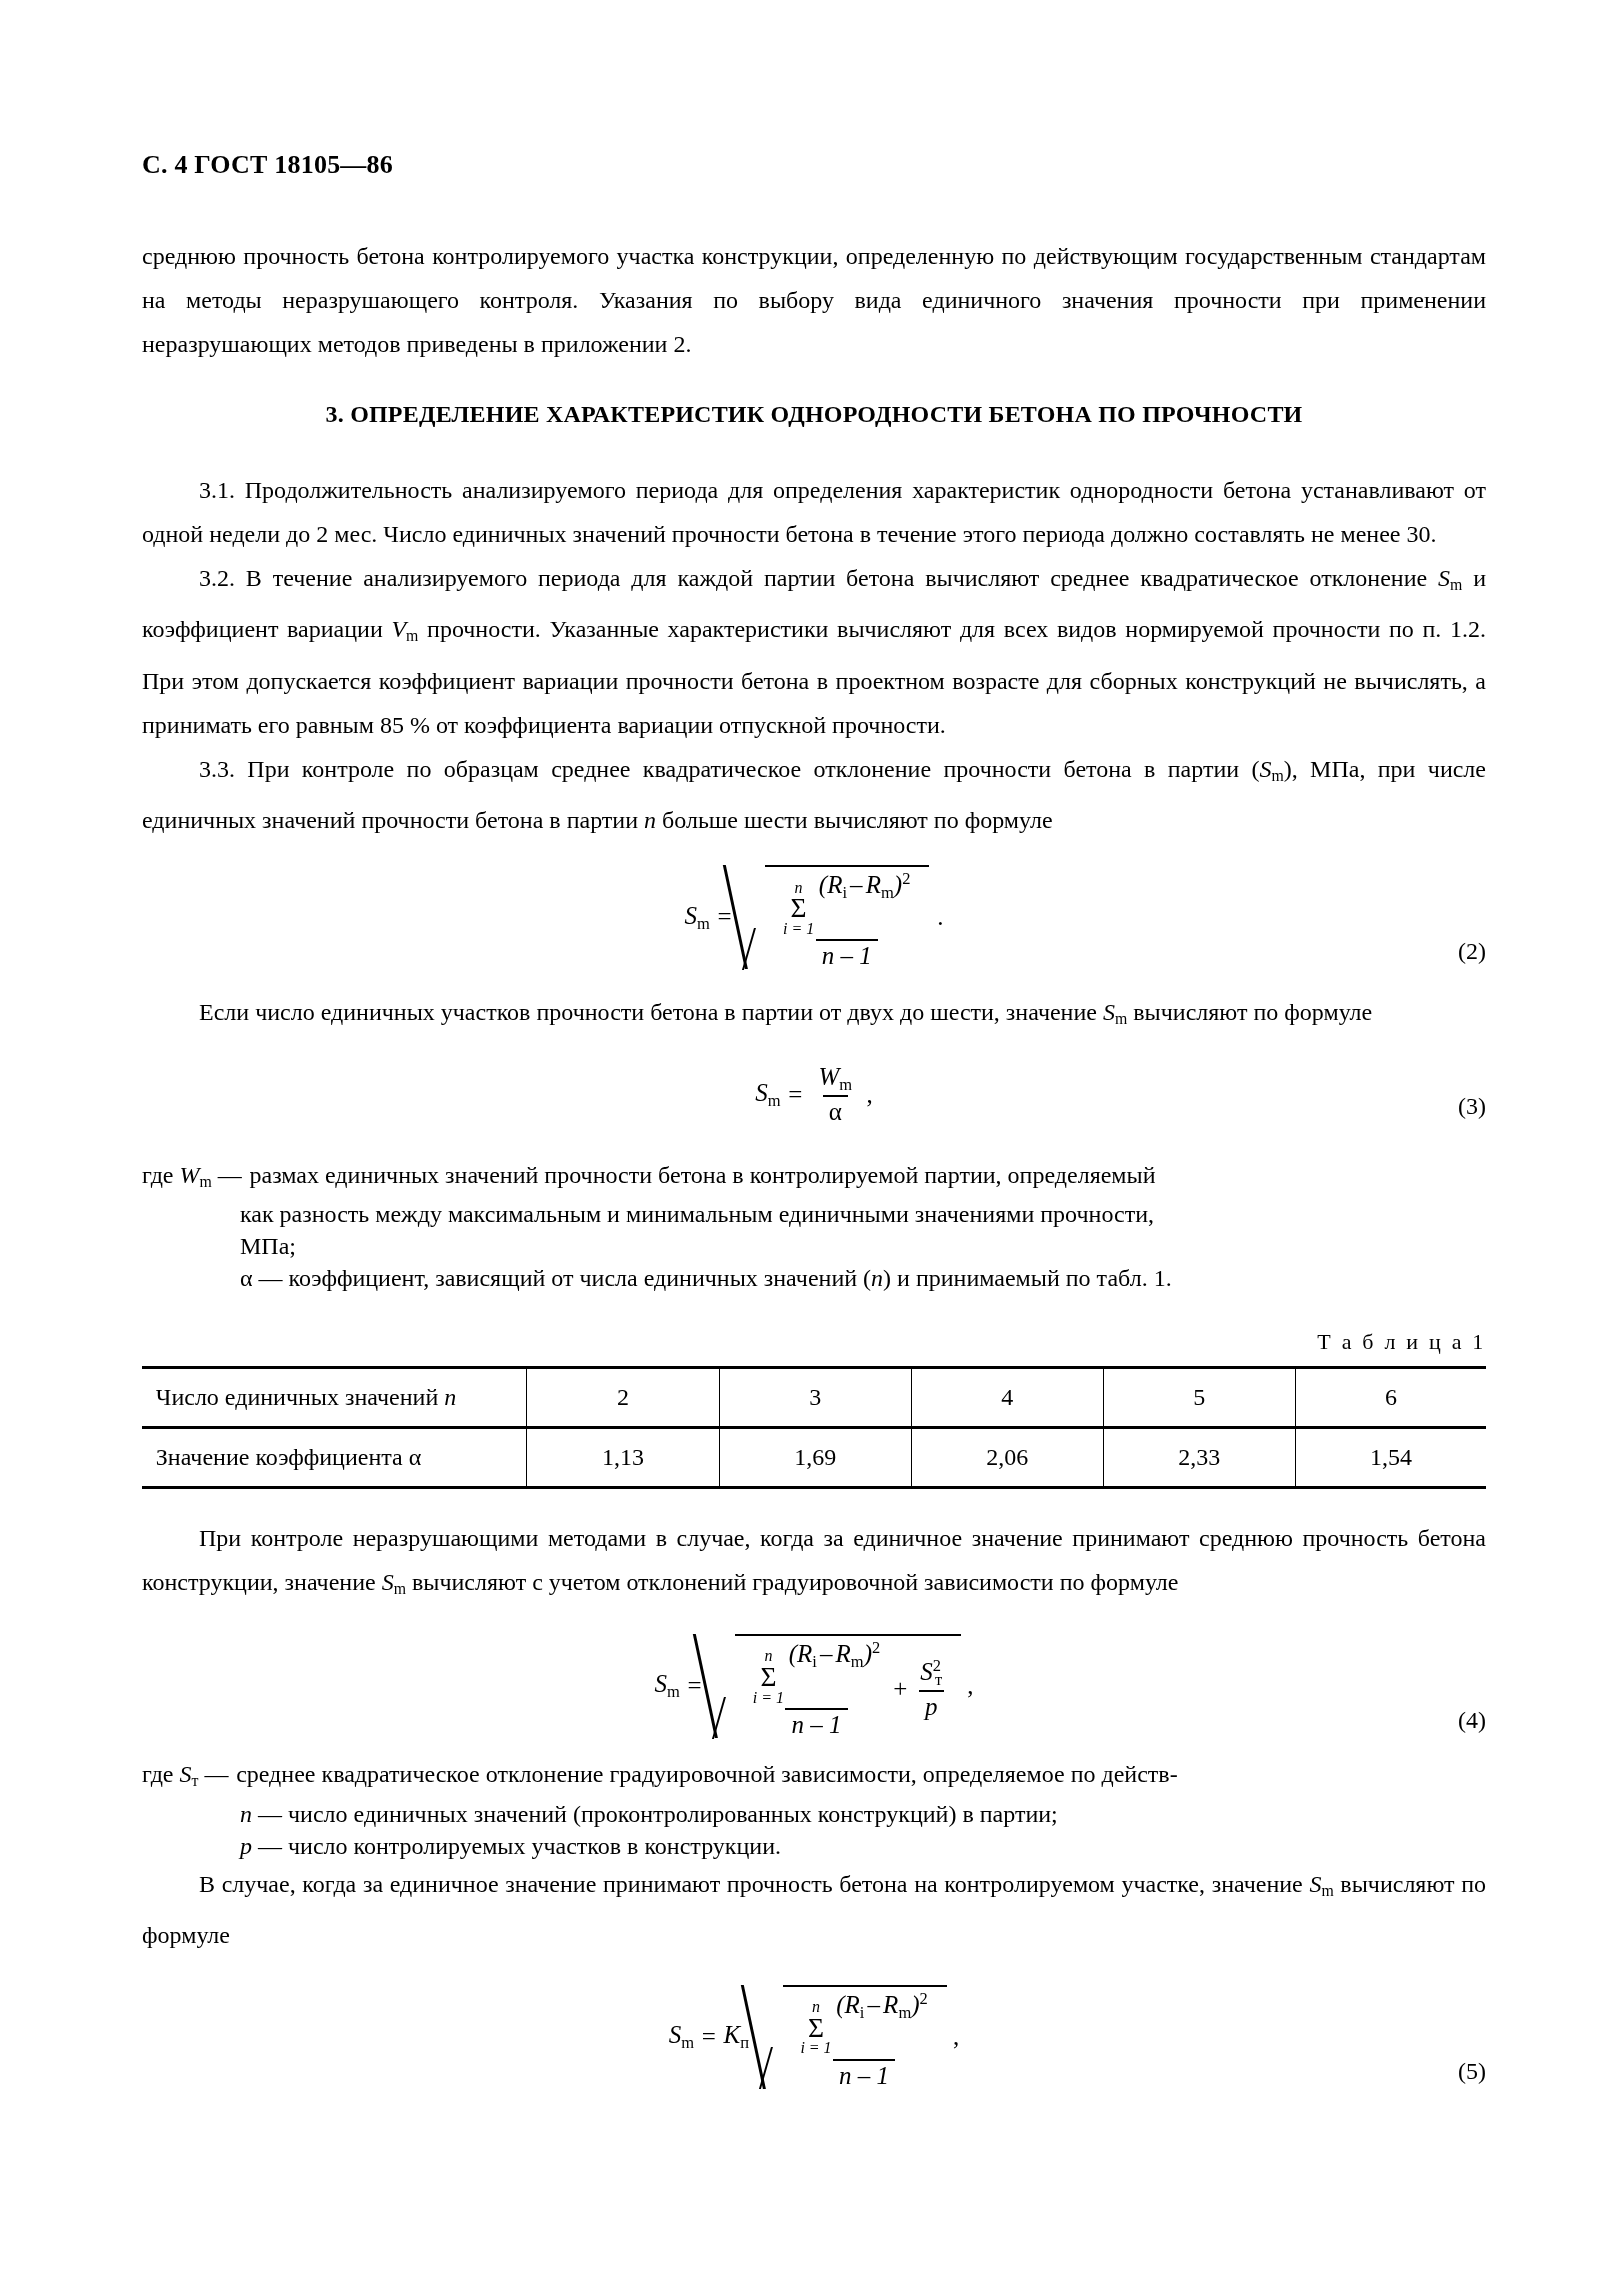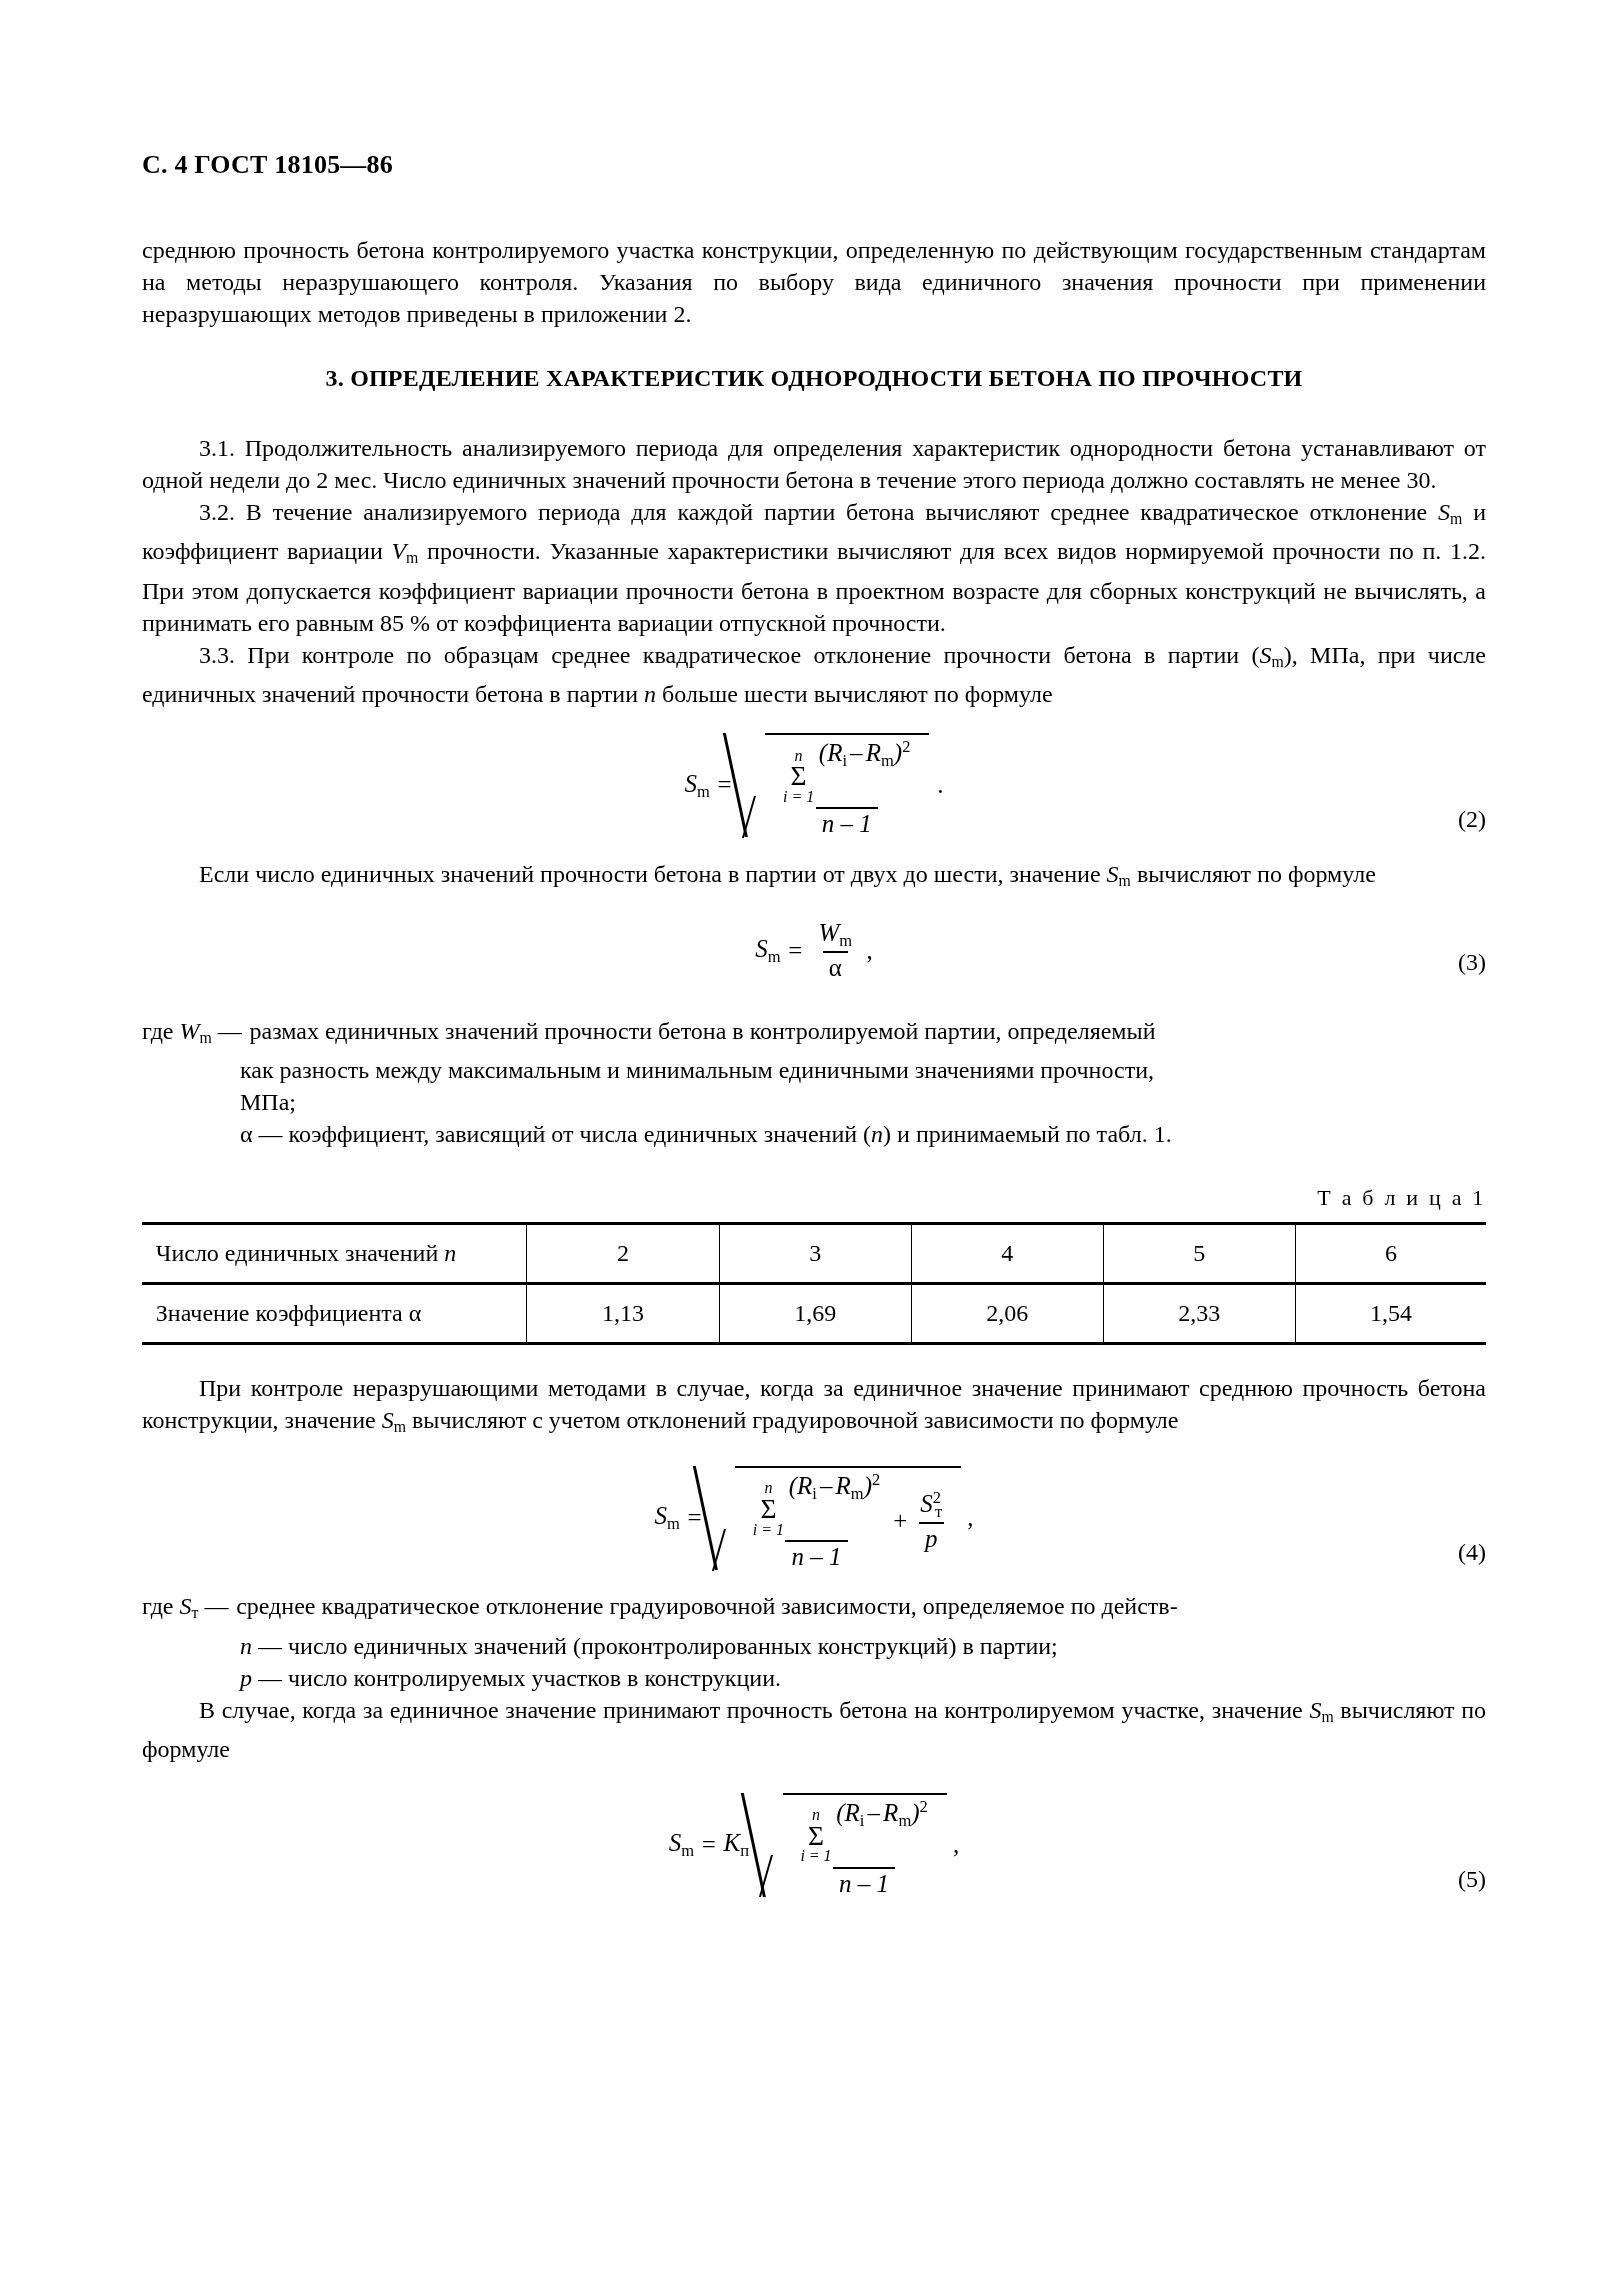--- a/index.html
+++ b/index.html
@@ -33,21 +33,21 @@
   .page-header {
     font-weight: bold;
     font-size: 26px;
     letter-spacing: 0.2px;
     margin-bottom: 54px;
   }
 
   
   .para {
     font-size: 24px;
-    line-height: 32px;
+    line-height: 44px;
     text-align: justify;
     text-justify: inter-word;
     margin: 0;
   }
   .indent { text-indent: 57px; }
 
   .section-title {
     font-weight: bold;
     font-size: 24px;
     text-align: center;
@@ -287,21 +287,21 @@
                 <span class="den expr">n – 1</span>
               </span>
             </span>
           </span>
           <span style="margin-left:7.7px">.</span>
         </span>
       </div>
       <span class="eqno">(2)</span>
     </div>
 
-    <p class="para indent"><span>Если число единичных значений прочности бетона в партии от двух до шести, значение </span><i class="v">S</i><span class="sub">m</span><span> вычисляют по формуле</span></p>
+    <p class="para indent"><span>Если число единичных участков прочности бетона в партии от двух до шести, значение </span><i class="v">S</i><span class="sub">m</span><span> вычисляют по формуле</span></p>
 
     <div class="formula-block">
       <div class="formula-center">
         <span class="math">
           <span class="lhs"><i>S</i><span class="sub">m</span></span>
           <span class="eq">=</span>
           <span class="frac">
             <span class="num"><i>W</i><span class="sub">m</span></span>
             <span class="den">α</span>
           </span>

